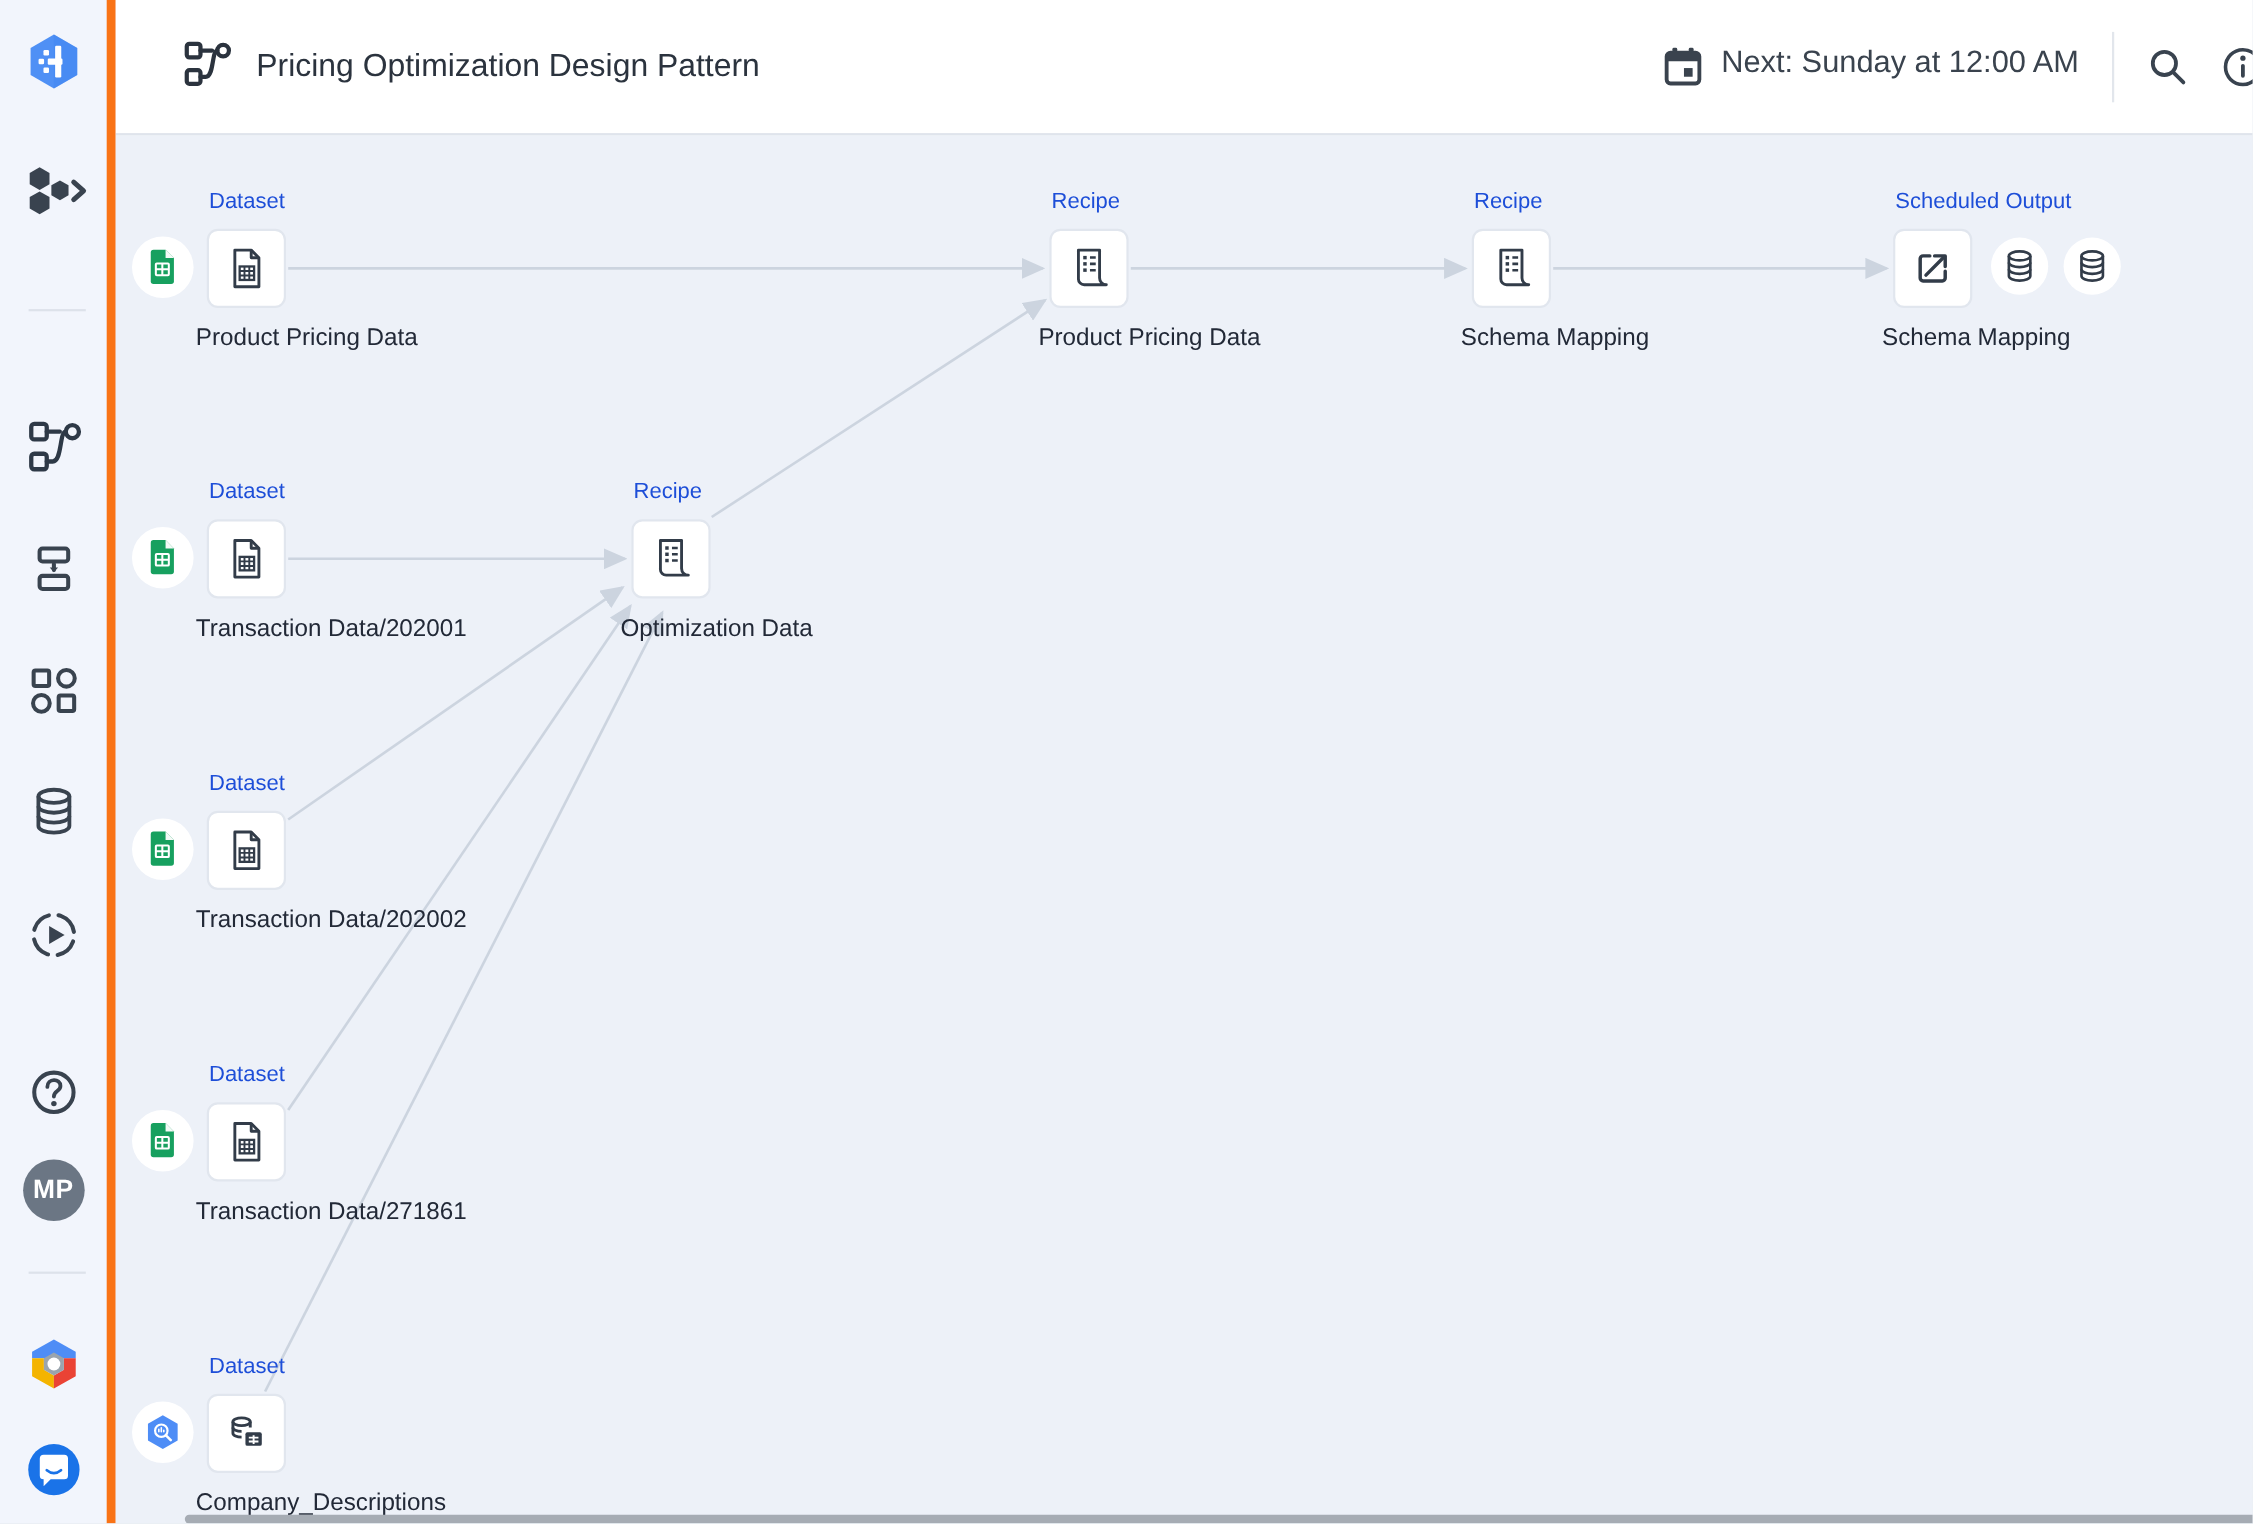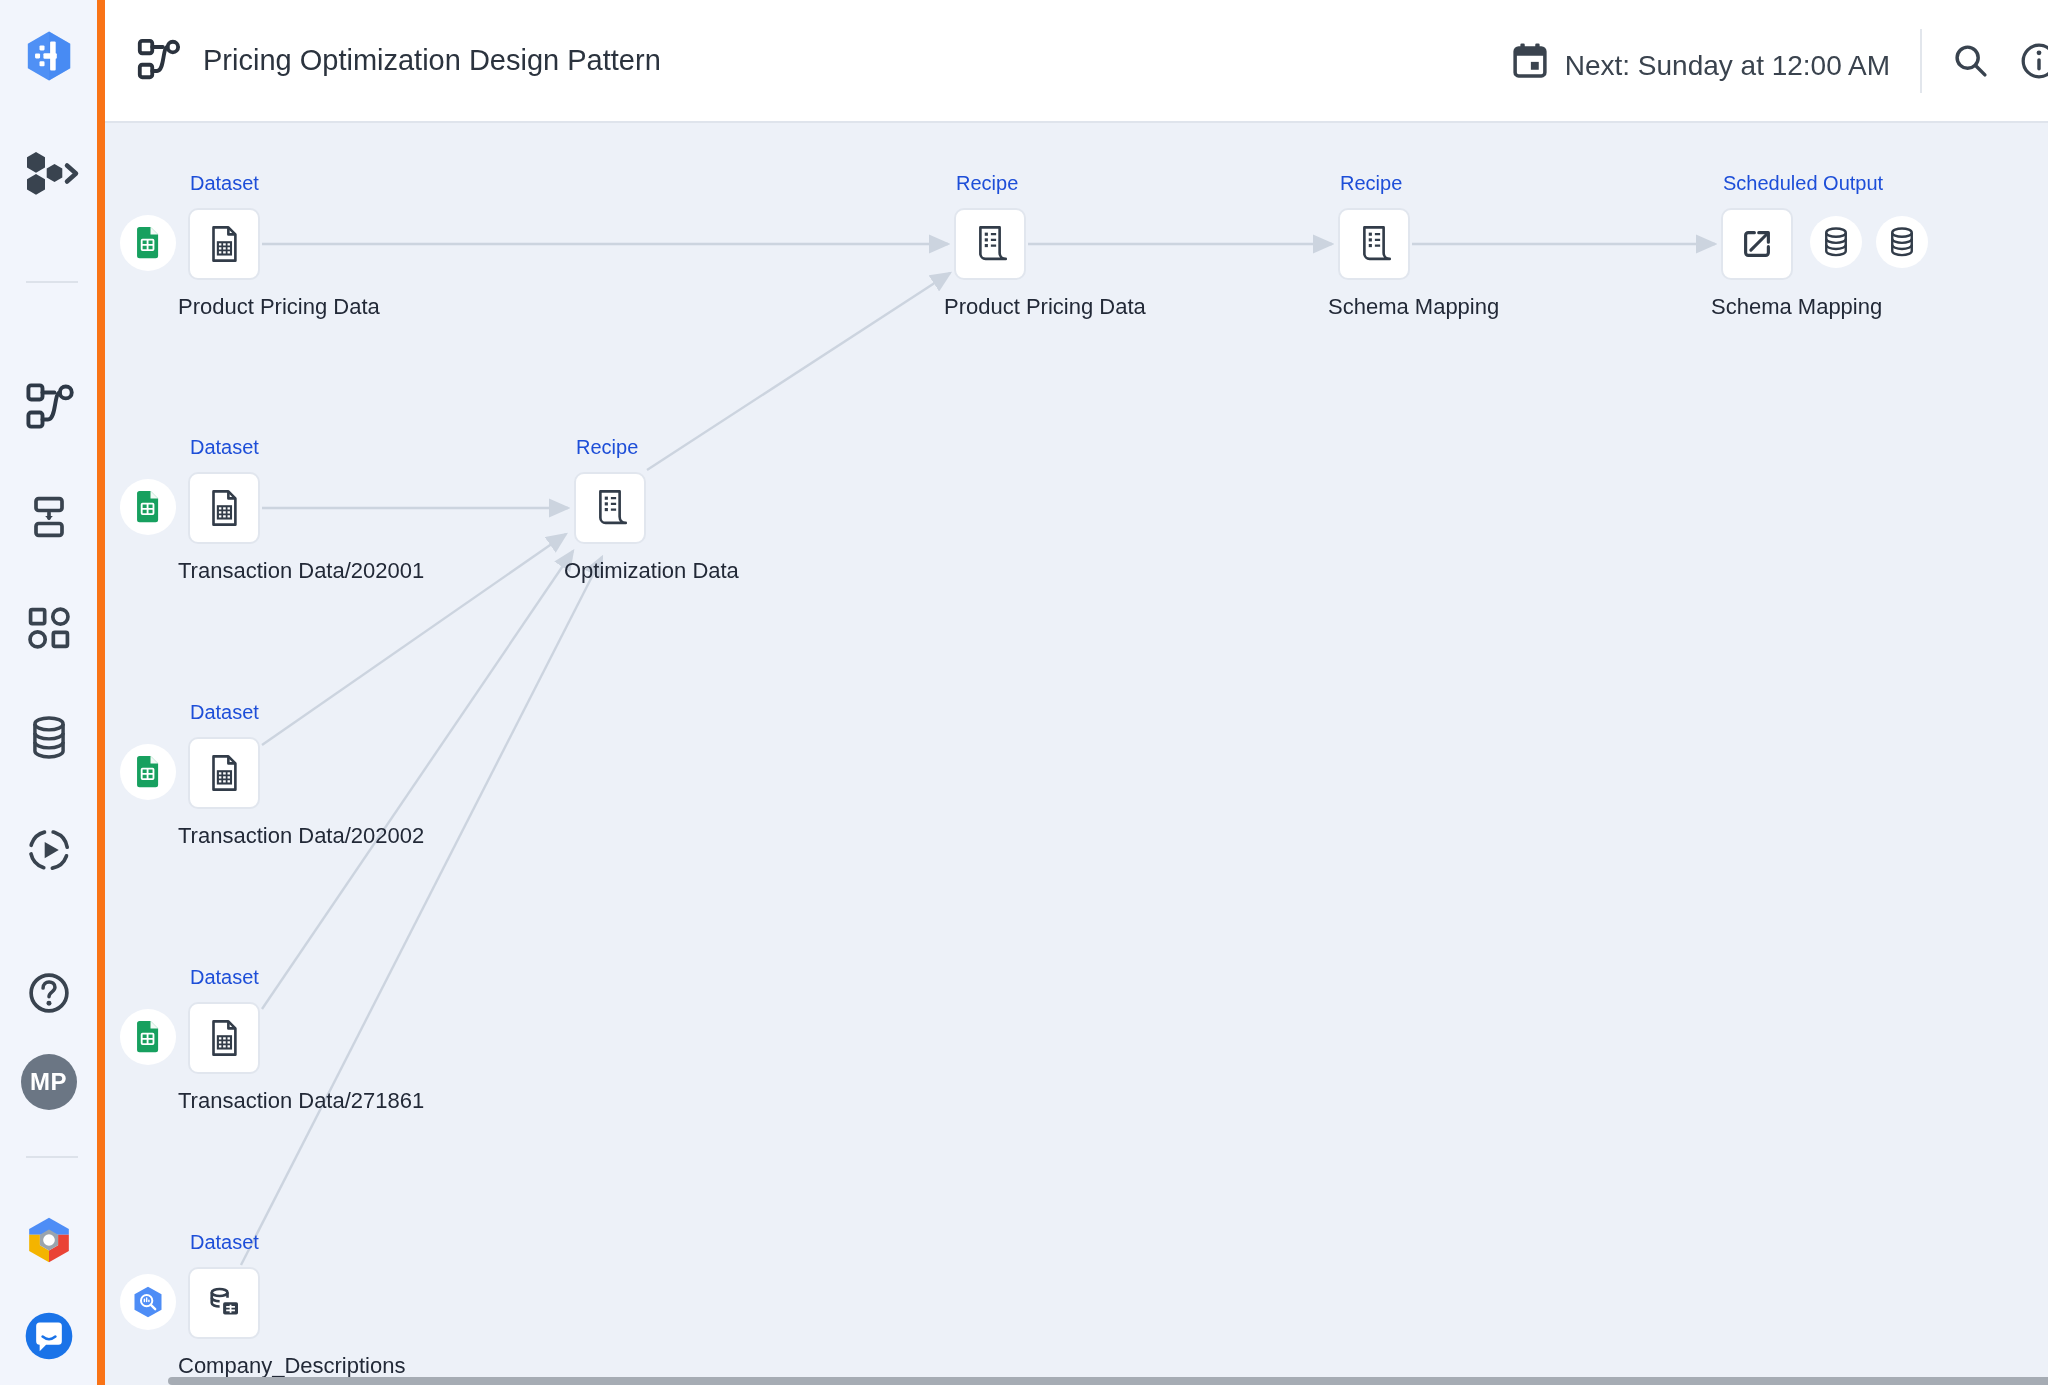--- a/index.html
+++ b/index.html
@@ -19,24 +19,24 @@
     width:56px; height:56px; border-radius:50%; background:#6b7684; color:#ffffff;
     display:flex; align-items:center; justify-content:center;
     font-size:24px; font-weight:bold; letter-spacing:0.5px;
   }
   
   #header {
     position:absolute; left:105px; top:0; width:1943px; height:123px;
     background:#ffffff; border-bottom:2px solid #dfe4ec; z-index:4;
     display:flex; align-items:center;
   }
-  #header-left { display:flex; align-items:center; gap:22px; padding-left:30px; }
+  #header-left { display:flex; align-items:center; gap:22px; padding-left:60px; }
   #header-title { font-size:29px; color:#2b333e; white-space:nowrap; }
   #header-right { position:absolute; right:0; top:0; height:100%; display:flex; align-items:center; }
-  #schedule-chip { display:flex; align-items:flex-end; gap:14px; cursor:pointer; }
+  #schedule-chip { display:flex; align-items:flex-start; gap:14px; cursor:pointer; }
   #schedule-text { font-size:28px; color:#3a434e; white-space:nowrap; }
   .header-vdivider { width:2px; height:64px; background:#e2e6ec; margin:0 26px 0 30px; }
   .header-icon-btn { width:46px; height:46px; display:flex; align-items:center; justify-content:center; cursor:pointer; margin-right:22px; }
   #info-btn { margin-right:-14px; }
   
   #canvas {
     position:absolute; left:105px; top:123px; width:1943px; height:1262px;
     background:#edf1f8; overflow:hidden;
   }
   #edges-svg { position:absolute; left:0; top:0; width:100%; height:100%; }

